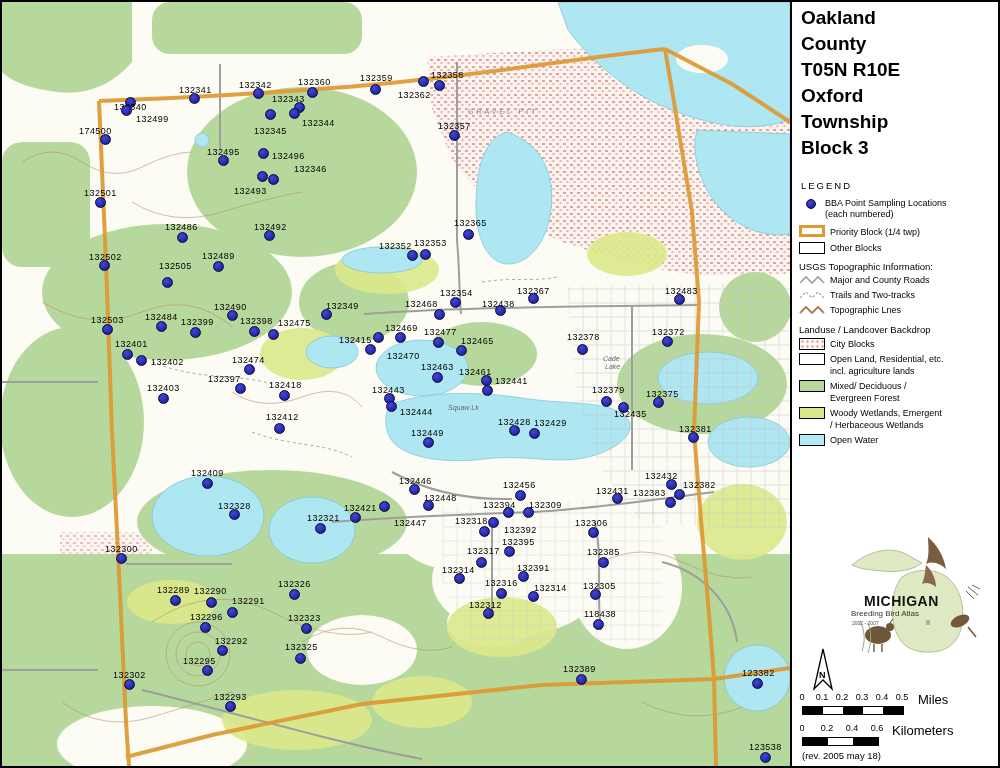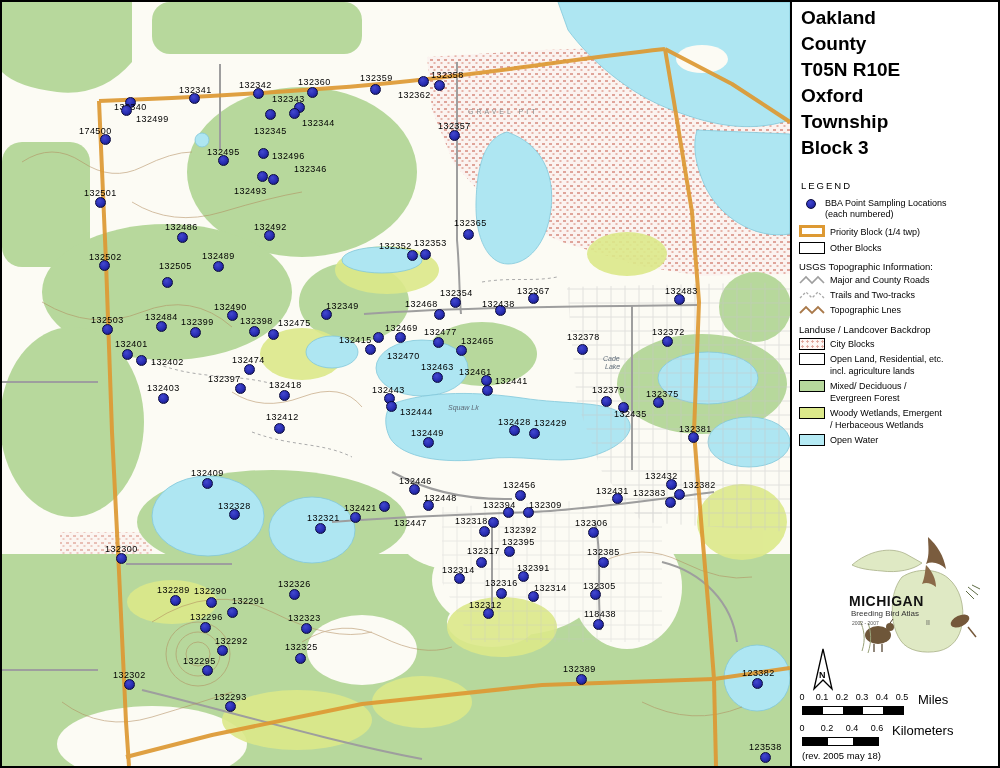--- a/index.html
+++ b/index.html
@@ -468,21 +468,21 @@
       <circle cx="50" cy="92" r="4" fill="#6e5639"></circle>
       <path d="M50,88 L53,84" stroke="#4a3a26" stroke-width="1"></path>
       <path d="M34,109 V117 M42,109 V117" stroke="#4a3a26" stroke-width="1.2"></path>
       <path d="M22,116 C26,104 24,94 20,86 M28,118 C32,106 31,96 28,88" stroke="#9aa37a" stroke-width="1" fill="none"></path>
 
       <ellipse cx="120" cy="86" rx="10" ry="5.5" transform="rotate(-25 120 86)" fill="#75583a"></ellipse>
       <path d="M128,92 L136,102" stroke="#75583a" stroke-width="1.5"></path>
 
       <path d="M126,56 L134,64 M128,52 L138,60 M132,50 L140,54" stroke="#5d6b42" stroke-width="1"></path>
     </svg>
-    <div class="side-abs logo-title" style="left:57px;top:591px;">MICHIGAN</div>
+    <div class="side-abs logo-title" style="left:72px;top:591px;">MICHIGAN</div>
     <div class="side-abs logo-sub" style="left:59px;top:607px;">Breeding Bird Atlas</div>
     <div class="side-abs logo-tiny" style="left:60px;top:618px;">2002 - 2007</div>
     <div class="side-abs logo-tiny" style="left:134px;top:617px;font-size:7px;">II</div>
 
     <svg class="side-abs" style="left:18px;top:645px;" width="26" height="46">
       <polygon points="13,2 22,42 13,33 4,42" fill="#fff" stroke="#000" stroke-width="1.3"></polygon>
     </svg>
     <div class="side-abs" style="left:27px;top:668px;font-size:9px;font-weight:bold;">N</div>
 
     <span class="tick" style="left:10px;top:690px;">0</span>

